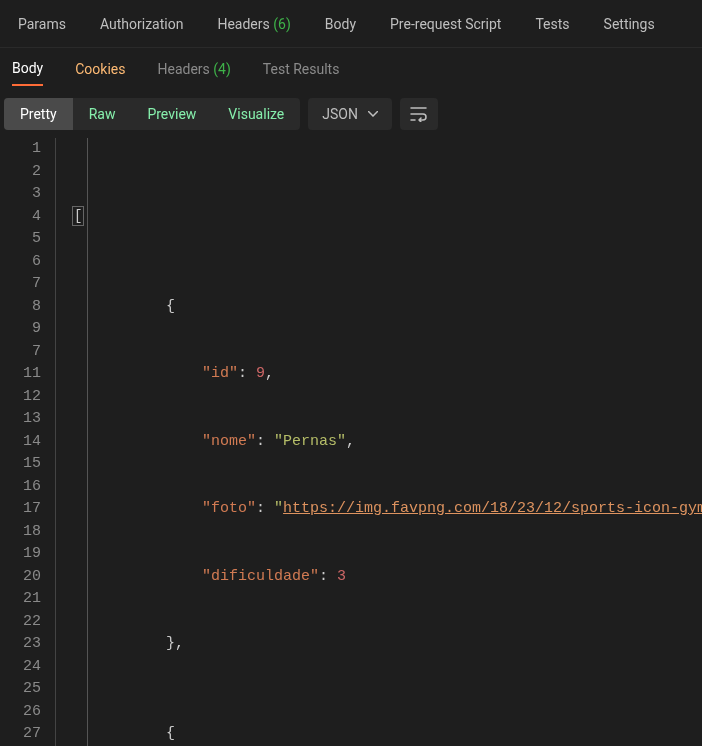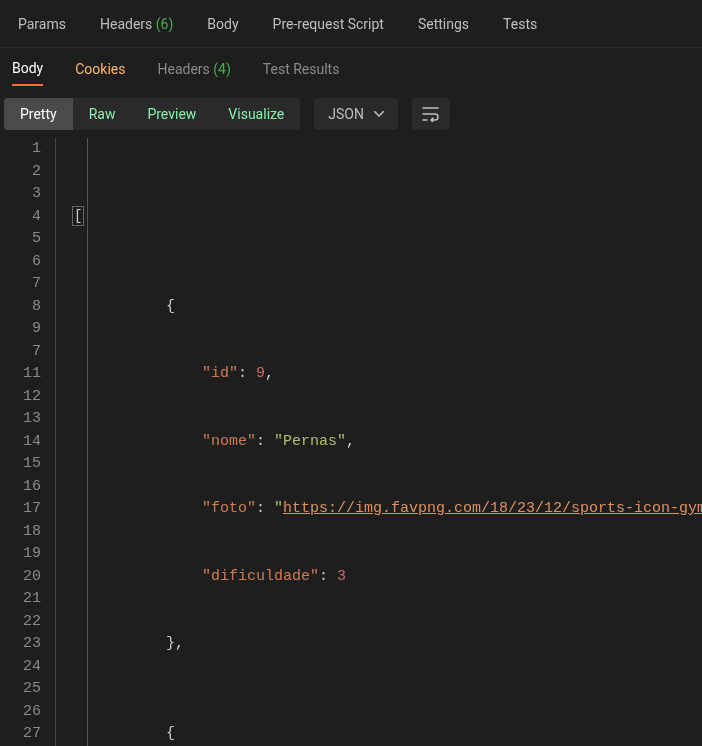--- a/index.html
+++ b/index.html
@@ -53,21 +53,21 @@
     .response-tab.white {
       color: #fdba74;
     }
     .response-tab .count {
       color: #3eb249;
     }
     .toolbar {
       display: flex;
       align-items: center;
       padding: 8px 4px;
-      gap: 14px;
+      gap: 8px;
     }
     .view-tabs {
       display: flex;
       background: #2a2a2a;
       border-radius: 4px;
       overflow: hidden;
     }
     .view-tab {
       padding: 8px 16px;
       cursor: pointer;
@@ -150,28 +150,29 @@
     .number { color: #cc6666; }
     .url { color: #de935f; text-decoration: underline; }
     .indent1 { padding-left: 108px; }
     .indent2 { padding-left: 144px; }
   </style>
 </head>
 <body>
 
 <div class="top-tabs">
   <div class="top-tab">Params</div>
+  <div class="top-tab">Authorization</div>
   <div class="top-tab">
     <span>Headers</span>
     <span class="count">(6)</span>
   </div>
   <div class="top-tab">Body</div>
   <div class="top-tab">Pre-request Script</div>
+  <div class="top-tab">Tests</div>
   <div class="top-tab">Settings</div>
-  <div class="top-tab">Tests</div>
 </div>
 
 <div class="response-tabs">
   <div class="response-tab active">Body</div>
   <div class="response-tab white">Cookies</div>
   <div class="response-tab">
     <span>Headers</span>
     <span class="count">(4)</span>
   </div>
   <div class="response-tab">Test Results</div>

